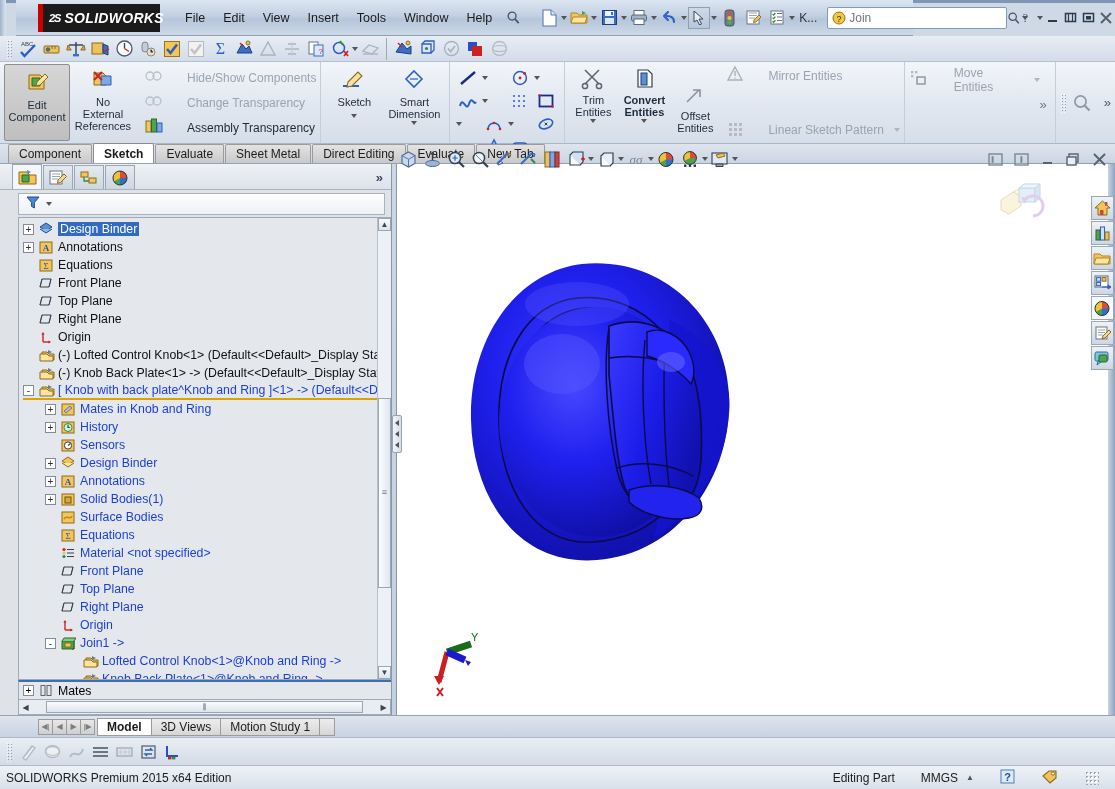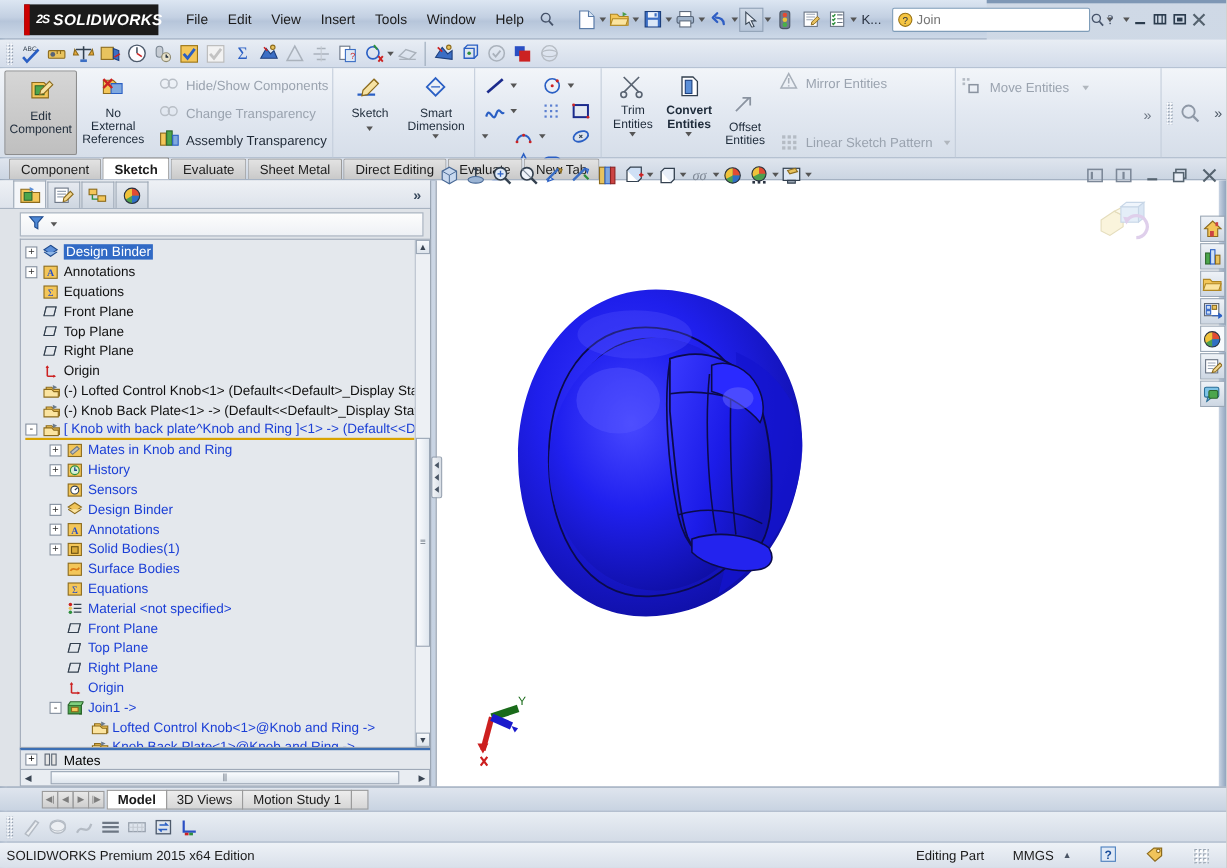--- a/index.html
+++ b/index.html
@@ -13,21 +13,21 @@
   }
   #app {
     position: relative;
     width: 1115px; height: 789px;
     background: linear-gradient(to bottom,#cfd9e6 0%, #c2cfe0 100%);
     overflow: hidden;
   }
 
   
   .titlebar {
-    position: absolute; left: 0; top: 0; width: 897px; height: 36px;
+    position: absolute; left: 16px; top: 0; width: 897px; height: 36px;
     background: linear-gradient(to bottom,#dce6f2 0%,#c3d0e2 45%,#b6c5da 55%,#cdd9e8 100%);
     border-bottom: 1px solid #8fa0b5;
     display: flex; align-items: center;
   }
   .sw-logo {
     margin-left: 22px;
     width: 122px; height: 28px;
     background: #1b1b1b;
     color: #fff;
     display: flex; align-items: center;
@@ -81,21 +81,21 @@
   .rib-group { display:flex; align-items:stretch; padding:2px 4px; border-right:1px solid #c4cedb;}
   .rib-big {
     width: 66px; display:flex; flex-direction:column; align-items:center;
     justify-content:flex-start; padding-top:4px; font-size:11px; color:#1e2b3a;
     text-align:center; line-height:12px; cursor:default;
   }
   .rib-big.active { background: linear-gradient(to bottom,#d6d6d6,#bfbfbf); border:1px solid #8d8d8d; border-radius:2px;}
   .rib-big .glyph { margin-bottom:2px; }
   .rib-rows { display:flex; flex-direction:column; justify-content:center; gap:2px; }
   .rib-row { display:flex; align-items:center; height:23px; font-size:12px; color:#5a6472;}
-  .rib-row .lbl { margin-left:5px; }
+  .rib-row .lbl { margin-left:23px; }
   .rib-row.enabled .lbl { color:#1f2936; }
   .dim-txt { color:#9aa3af; }
   .rib-small-grid { display:grid; grid-template-columns:repeat(4,auto); align-items:center; gap:1px 2px; padding:3px 2px;}
   .mini { width:24px;height:22px;display:flex;align-items:center;justify-content:center;}
   .dd { width:0;height:0;border-left:3px solid transparent;border-right:3px solid transparent;border-top:4px solid #555; }
   .dd.dim { border-top-color:#b0b6bd; }
 
   
   .tabstrip {
     position:absolute; left:0; top:144px; width:1115px; height:20px;

